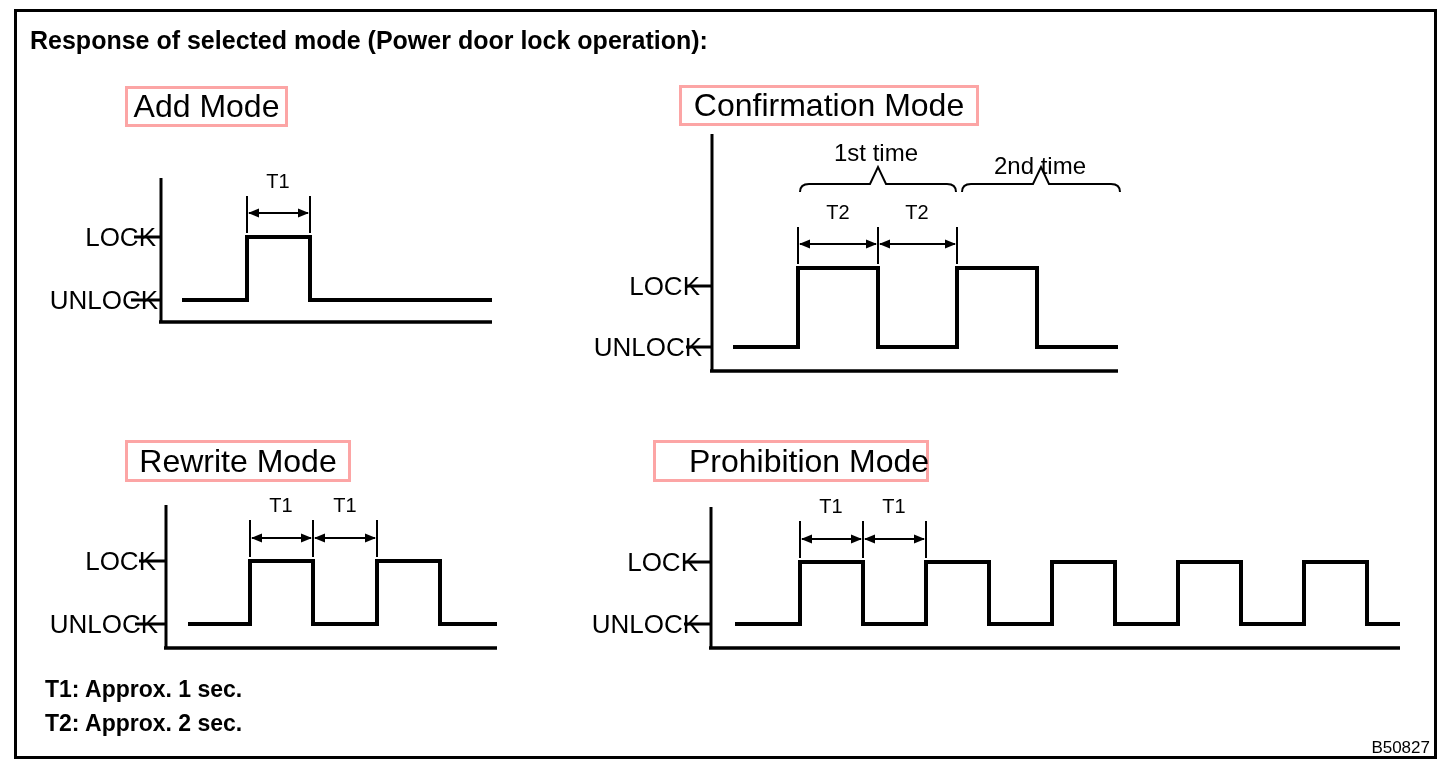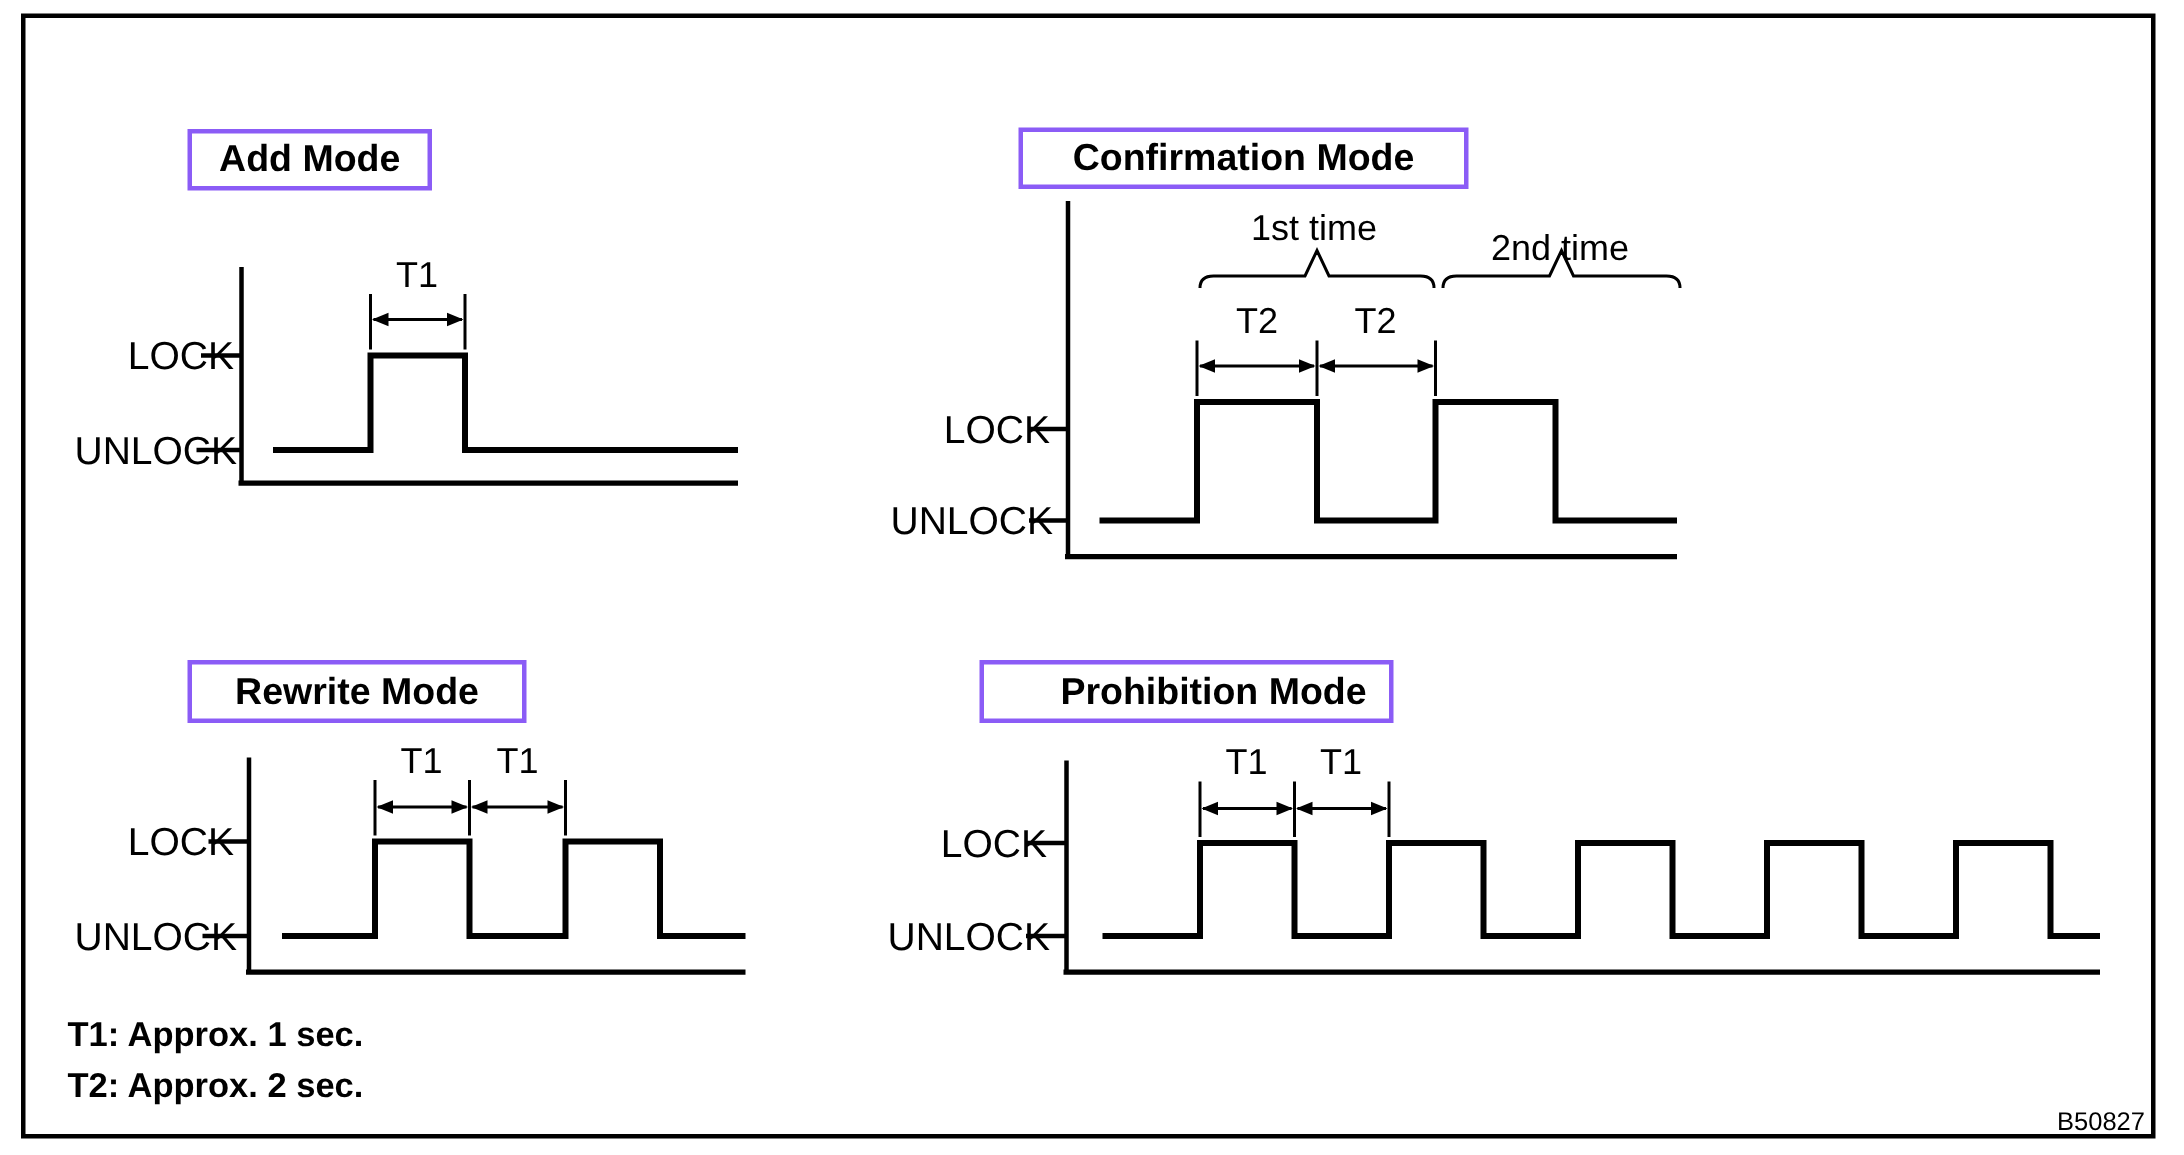--- a/index.html
+++ b/index.html
@@ -2,37 +2,37 @@
 <html><head>
 <meta charset="utf-8">
 <style>
   html,body{margin:0;padding:0;background:#ffffff;}
   .page{position:relative;width:1456px;height:770px;background:#ffffff;
         font-family:"Liberation Sans",sans-serif;color:#000;overflow:hidden;}
   .frame{position:absolute;left:14px;top:9px;width:1423px;height:750px;
          border:3px solid #000;box-sizing:border-box;}
   #canvas{position:absolute;left:0;top:0;}
   .title{position:absolute;left:30px;top:26px;font-size:25px;font-weight:bold;white-space:nowrap;}
-  .mode-box{position:absolute;border:3px solid #8b5cf6;box-sizing:border-box;
+  .mode-box{position:absolute;border:3px solid #fca5a5;box-sizing:border-box;
             display:flex;align-items:center;justify-content:center;
-            font-size:25px;font-weight:bold;white-space:nowrap;}
+            font-size:32px;font-weight:normal;white-space:nowrap;}
   #box-add {left:125px;top:86px;width:163px;height:41px;}
   #box-conf{left:679px;top:85px;width:300px;height:41px;}
   #box-rew {left:125px;top:440px;width:226px;height:42px;}
   #box-proh{left:653px;top:440px;width:276px;height:42px;padding-left:36px;}
   .level-label{position:absolute;font-size:26px;text-align:right;white-space:nowrap;margin-left:28px;}
   #lbl-lock-add   {left:18px;width:110px;top:222px;}
   #lbl-unlock-add {left:14px;width:116px;top:285px;}
   #lbl-lock-conf  {left:560px;width:112px;top:271px;}
   #lbl-unlock-conf{left:552px;width:122px;top:332px;}
   #lbl-lock-rew   {left:18px;width:110px;top:546px;}
   #lbl-unlock-rew {left:14px;width:116px;top:609px;}
   #lbl-lock-proh  {left:558px;width:112px;top:547px;}
   #lbl-unlock-proh{left:550px;width:122px;top:609px;}
-  .ann{position:absolute;font-size:24px;text-align:center;white-space:nowrap;}
+  .ann{position:absolute;font-size:20px;text-align:center;white-space:nowrap;}
   .ann.big{font-size:24px;}
   #ann-t1-add {left:248px;width:60px;top:170px;}
   #ann-1st-conf{left:796px;width:160px;top:139px;}
   #ann-2nd-conf{left:960px;width:160px;top:139px;margin-top:13px;}
   #ann-t2a-conf{left:808px;width:60px;top:201px;}
   #ann-t2b-conf{left:887px;width:60px;top:201px;}
   #ann-t1a-rew{left:251px;width:60px;top:494px;}
   #ann-t1b-rew{left:315px;width:60px;top:494px;}
   #ann-t1a-proh{left:801px;width:60px;top:495px;}
   #ann-t1b-proh{left:864px;width:60px;top:495px;}
@@ -99,20 +99,21 @@
       <line x1="863" y1="521" x2="863" y2="558" stroke="#000000" stroke-width="2"></line>
       <line x1="926" y1="521" x2="926" y2="558" stroke="#000000" stroke-width="2"></line>
       <line x1="802" y1="539" x2="861" y2="539" stroke="#000000" stroke-width="2"></line>
       <polygon points="801,539 812,534.5 812,543.5" fill="#000000"></polygon>
       <polygon points="862,539 851,534.5 851,543.5" fill="#000000"></polygon>
       <line x1="865" y1="539" x2="924" y2="539" stroke="#000000" stroke-width="2"></line>
       <polygon points="864,539 875,534.5 875,543.5" fill="#000000"></polygon>
       <polygon points="925,539 914,534.5 914,543.5" fill="#000000"></polygon>
     </svg>
 
+  <div class="title">Response of selected mode (Power door lock operation):</div>
 
   <div class="mode-box" id="box-add">Add Mode</div>
   <div class="mode-box" id="box-conf">Confirmation Mode</div>
   <div class="mode-box" id="box-rew">Rewrite Mode</div>
   <div class="mode-box" id="box-proh">Prohibition Mode</div>
 
   <div class="level-label" id="lbl-lock-add">LOCK</div>
   <div class="level-label" id="lbl-unlock-add">UNLOCK</div>
   <div class="level-label" id="lbl-lock-conf">LOCK</div>
   <div class="level-label" id="lbl-unlock-conf">UNLOCK</div>

